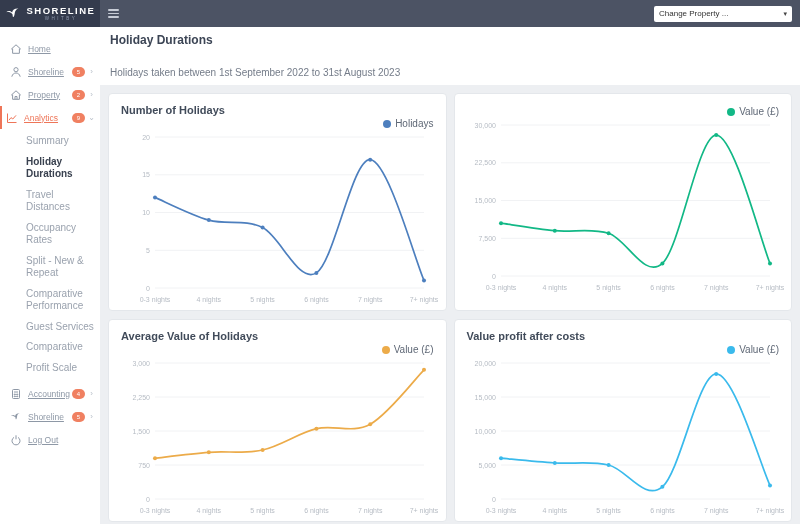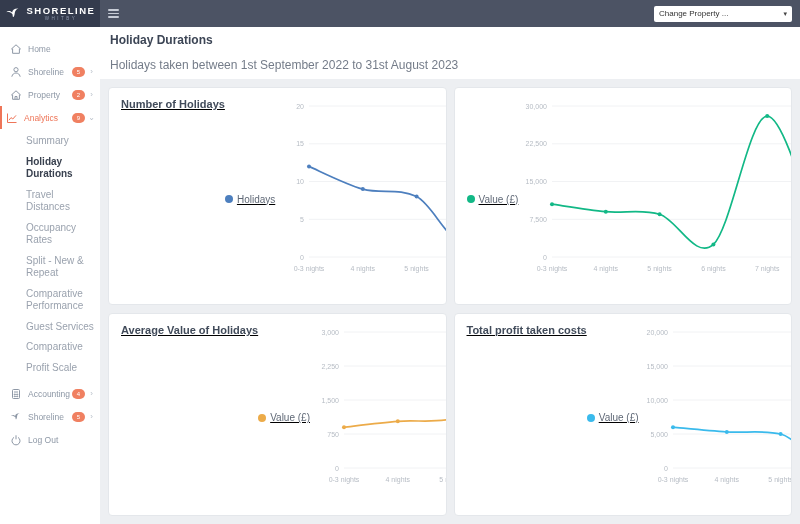--- a/index.html
+++ b/index.html
@@ -24,40 +24,40 @@
   
   .main-row { display:flex; height:497px; }
   .sidebar { width:100px; flex:none; background:#fff; padding-top:10px; overflow:hidden; }
   .content { flex:1; display:flex; flex-direction:column; overflow:hidden; }
 
   
   .nav-item { display:flex; align-items:center; height:23px; padding:0 5px 0 10px;
     color:#8E98A6; font-size:8.5px; cursor:pointer; }
   .nav-item .icon { width:12px; height:12px; margin-right:6px; flex:none; display:flex; }
   .nav-item .icon svg { width:12px; height:12px; }
-  .nav-item .label { white-space:nowrap; }
+  .nav-item .label { white-space:nowrap;text-decoration:underline; }
   .nav-item.active { color:#EE7558; border-left:2px solid #EE7558; padding-left:4px; }
   .badge { margin-left:auto; background:#F08061; color:#fff; font-size:6px;
     line-height:1; padding:2px 4.5px; border-radius:8px; min-width:13px; text-align:center; }
   .chev { color:#B9C0CA; font-size:8px; margin-left:3px; width:7px; text-align:center; }
   .submenu { padding:2px 0 4px 0; }
   .sub-item { padding:4px 6px 4px 26px; font-size:10px; color:#9AA2AE;
     line-height:1.25; cursor:pointer; }
   .sub-item.active { color:#39414F; font-weight:bold; }
 
   
   .page-header { background:#fff; padding:6px 10px 7px 10px; flex:none; }
   .page-title { font-size:12px; font-weight:bold; color:#3C4555; }
-  .page-sub { font-size:12px; color:#747C89; margin-top:11px; }
+  .page-sub { font-size:10px; color:#747C89; margin-top:20px; }
 
   
   .cards { padding:8px; display:grid; grid-template-columns:1fr 1fr;
     grid-template-rows:218px 203px 120px; gap:8px 7px; }
   .card { background:#fff; border:1px solid #E4E7EB; border-radius:4px;
-    padding:10px 12px 6px 12px; display:flex; flex-direction:row; overflow:hidden;text-decoration:underline; }
+    padding:10px 12px 6px 12px; display:flex; flex-direction:column; overflow:hidden; }
   .card-title { font-size:11px; font-weight:bold; color:#414B5A; flex:none; }
   .legend { display:flex; align-items:center; justify-content:flex-end; gap:4px;
     font-size:10px; color:#5F6876; flex:none; margin-top:2px; }
   .legend .dot { width:8px; height:8px; border-radius:50%; display:inline-block; }
   .chart-box { flex:1; min-height:0; }
   .card.wide { grid-column:1 / span 2; }
   svg.chart { overflow:visible; display:block; }
 </style>
 </head>
 <body>
@@ -292,21 +292,21 @@
               <circle cx="87.8" cy="97.3" r="2" fill="#ECAB49"></circle>
               <circle cx="141.6" cy="95.0" r="2" fill="#ECAB49"></circle>
               <circle cx="195.4" cy="73.7" r="2" fill="#ECAB49"></circle>
               <circle cx="249.2" cy="69.2" r="2" fill="#ECAB49"></circle>
               <circle cx="303.0" cy="14.8" r="2" fill="#ECAB49"></circle>
             </svg>
           </div>
       </div>
 
       <div class="card">
-        <div class="card-title">Total profit taken costs</div>
+        <div class="card-title">Value profit after costs</div>
         <div class="legend">
           <span class="dot" style="background: rgb(58, 186, 236);"></span>
           <span>Value (£)</span>
         </div>
         <div class="chart-box">
             <svg class="chart" width="313" height="162">
               <line x1="34" y1="144.0" x2="303" y2="144.0" stroke="#F1F2F4" stroke-width="1"></line>
               <text x="29" y="146.5" font-size="7" fill="#B6BCC4" text-anchor="end">0</text>
               <line x1="34" y1="110.0" x2="303" y2="110.0" stroke="#F1F2F4" stroke-width="1"></line>
               <text x="29" y="112.5" font-size="7" fill="#B6BCC4" text-anchor="end">5,000</text>

